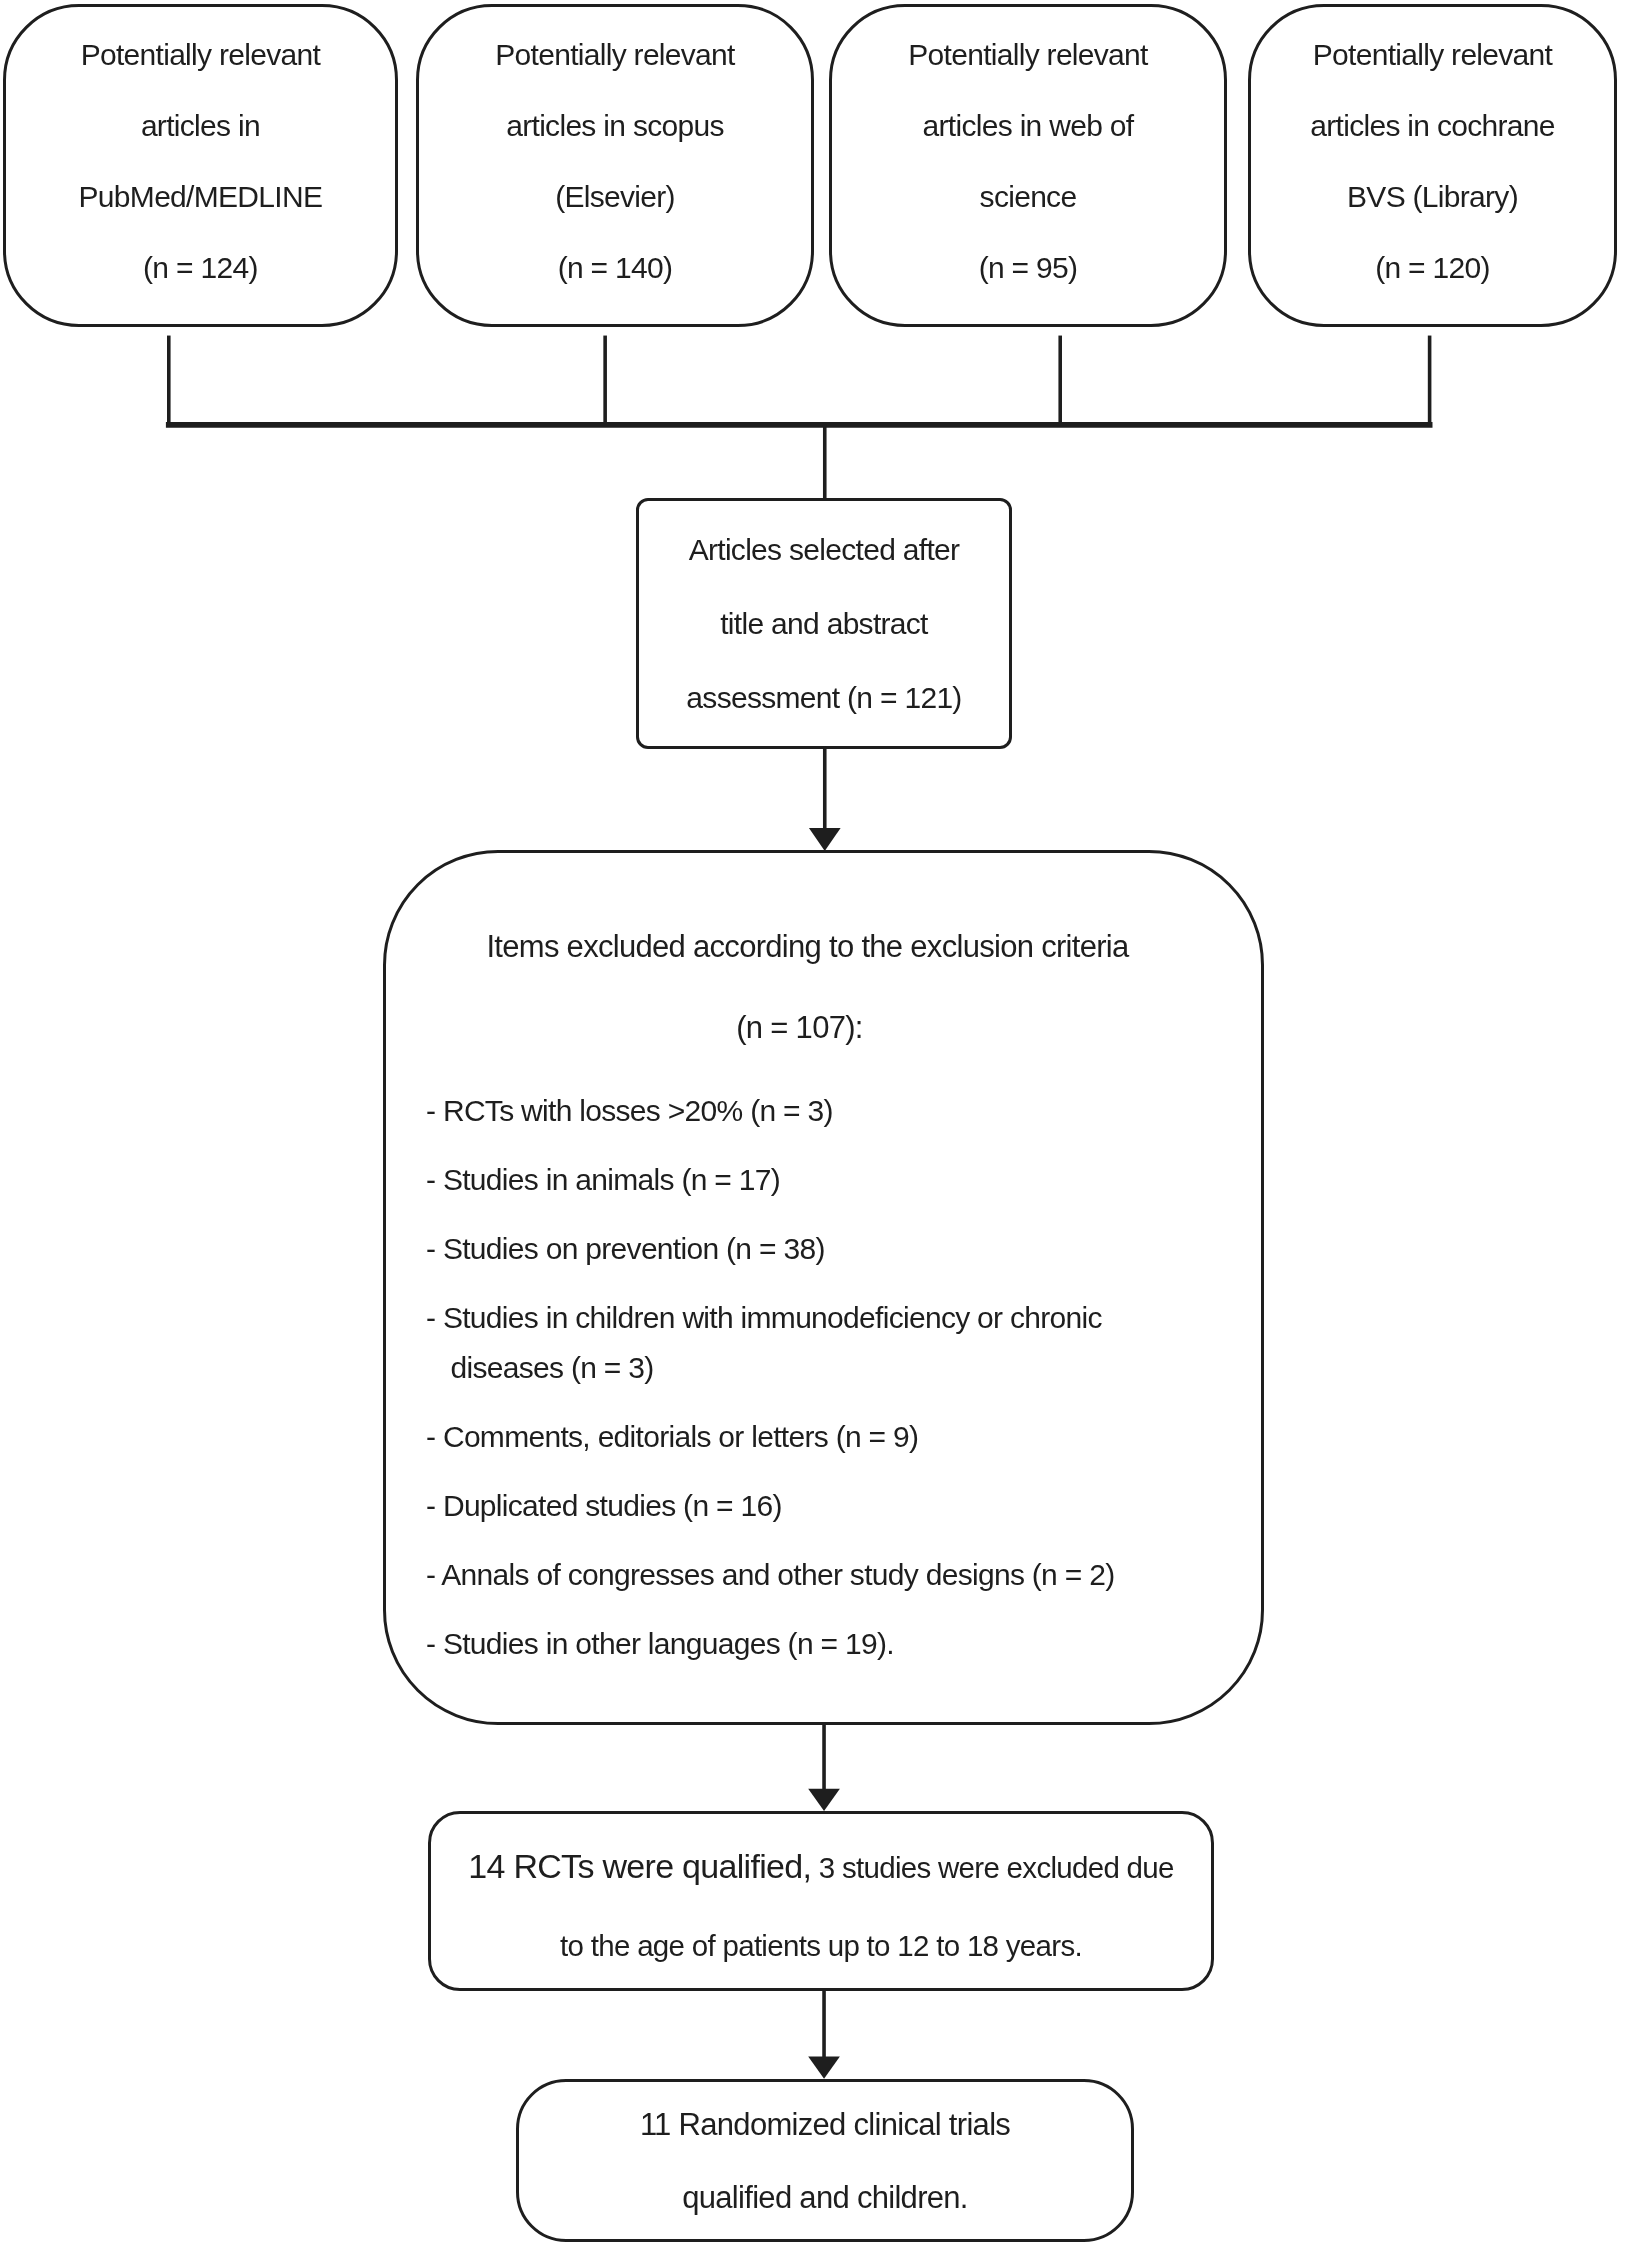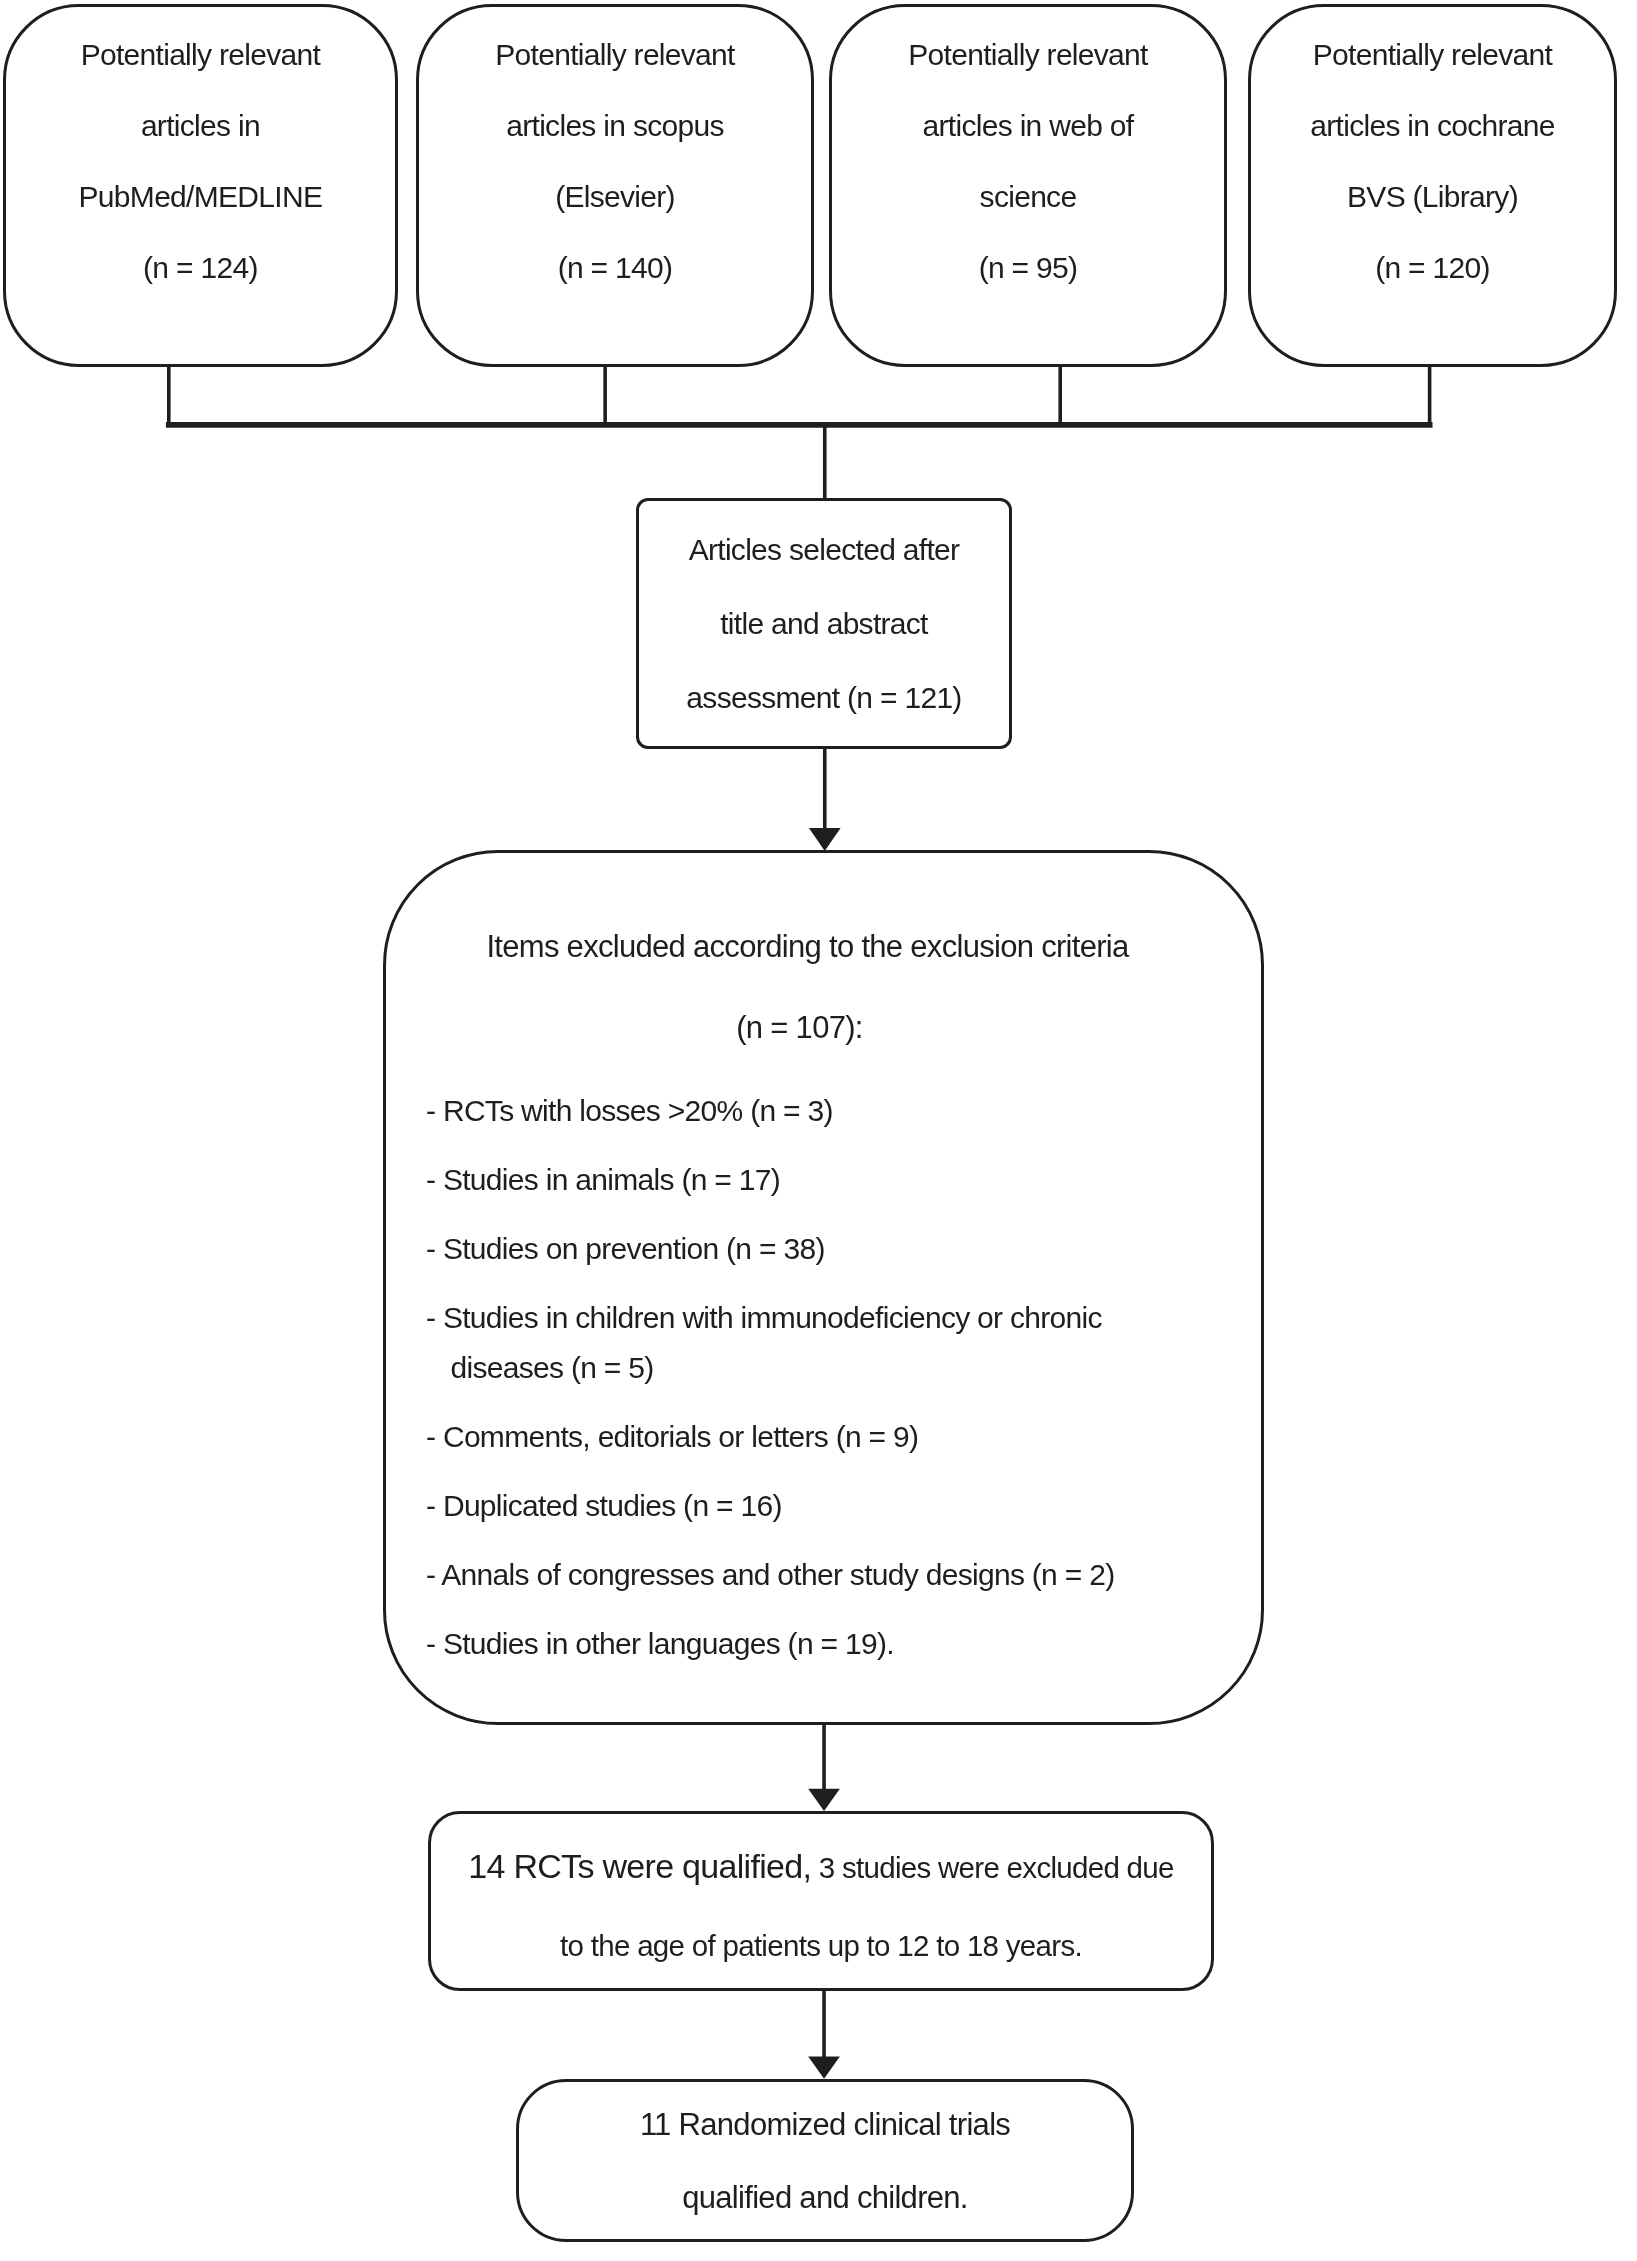--- a/index.html
+++ b/index.html
@@ -23,21 +23,21 @@
     height: 2261px;
   }
   .box {
     position: absolute;
     box-sizing: border-box;
     border: 3.6px solid #1e1e1e;
     background: #ffffff;
   }
   .source-box {
     top: 3.6px;
-    height: 363px;
+    height: 323px;
     border-radius: 76px;
     text-align: center;
     padding-top: 12.2px;
   }
   .source-box .bline {
     line-height: 71px;
     font-size: 30px;
     white-space: nowrap;
   }
   #selection-box {
@@ -173,21 +173,21 @@
 
   <div class="box" id="exclusion-box">
     <div class="excl-title">Items excluded according to the exclusion criteria</div>
     <div class="excl-count">(n = 107):</div>
     <div class="excl-list">
       <div class="excl-item">- RCTs with losses &gt;20% (n = 3)</div>
       <div class="excl-item">- Studies in animals (n = 17)</div>
       <div class="excl-item">- Studies on prevention (n = 38)</div>
       <div class="excl-item">
         <div>- Studies in children with immunodeficiency or chronic</div>
-        <div class="excl-cont">diseases (n = 5)</div>
+        <div class="excl-cont">diseases (n = 3)</div>
       </div>
       <div class="excl-item">- Comments, editorials or letters (n = 9)</div>
       <div class="excl-item">- Duplicated studies (n = 16)</div>
       <div class="excl-item">- Annals of congresses and other study designs (n = 2)</div>
       <div class="excl-item">- Studies in other languages (n = 19).</div>
     </div>
   </div>
 
   <div class="box" id="qualified-box">
     <div class="qline">

